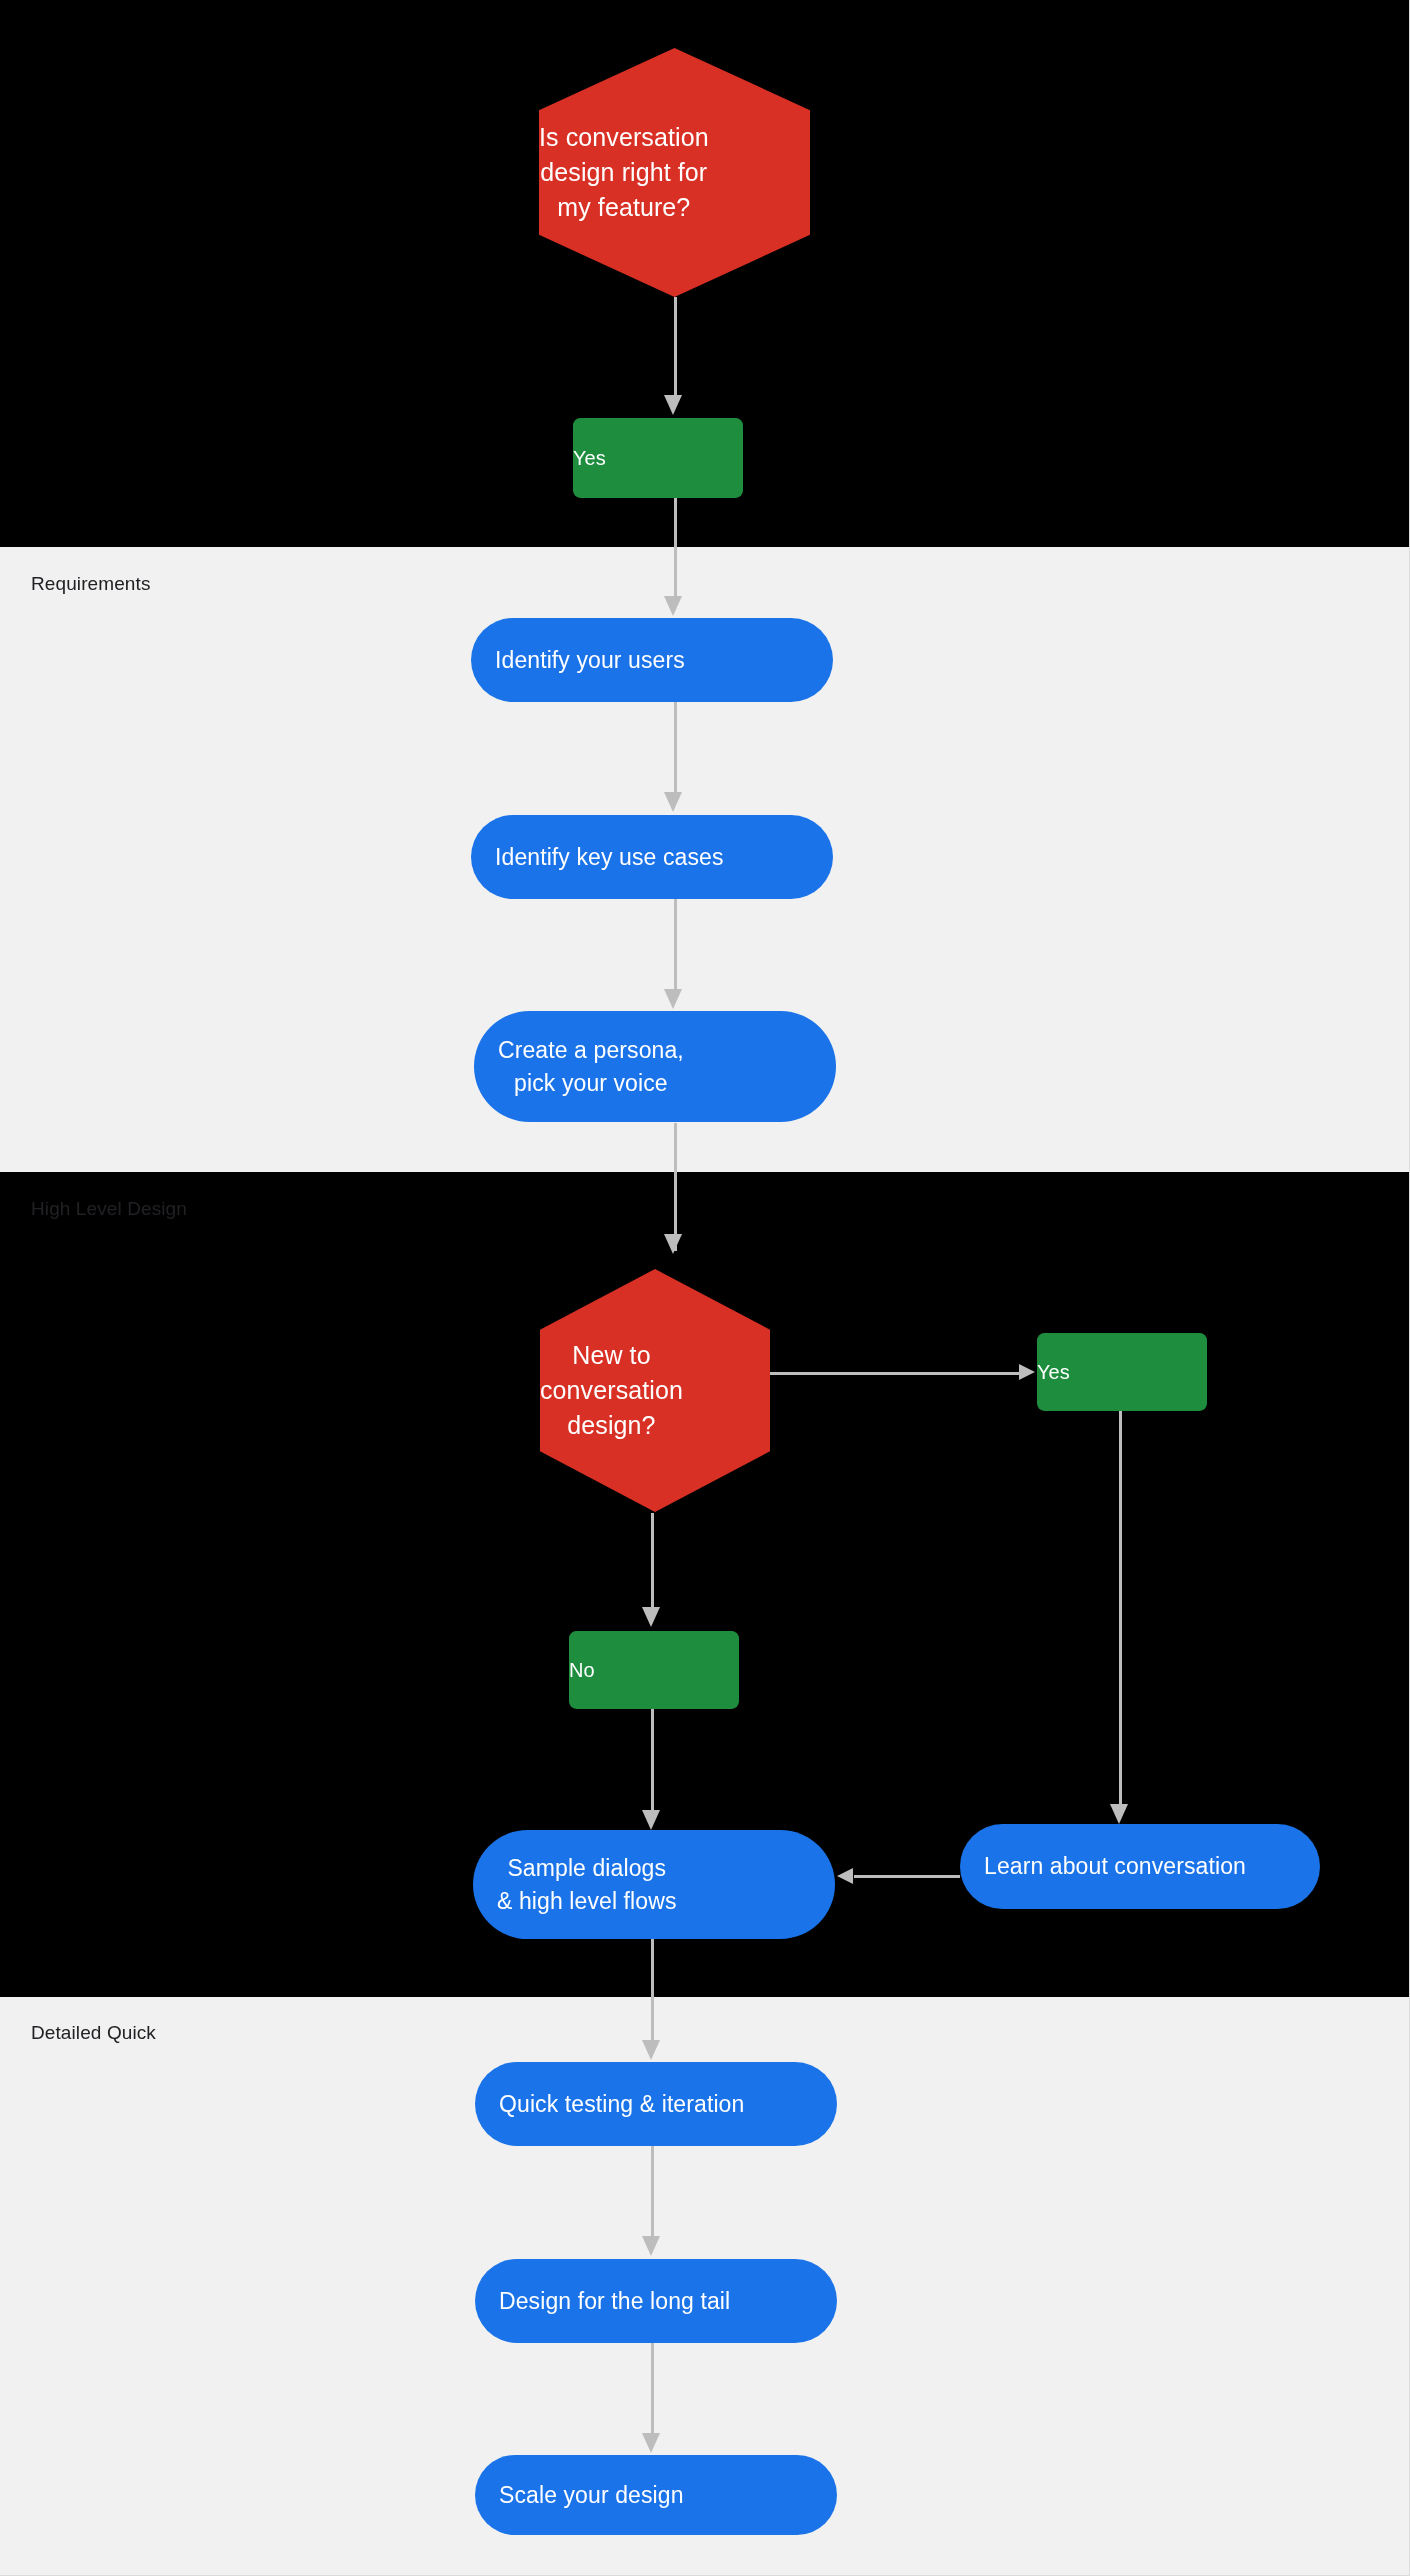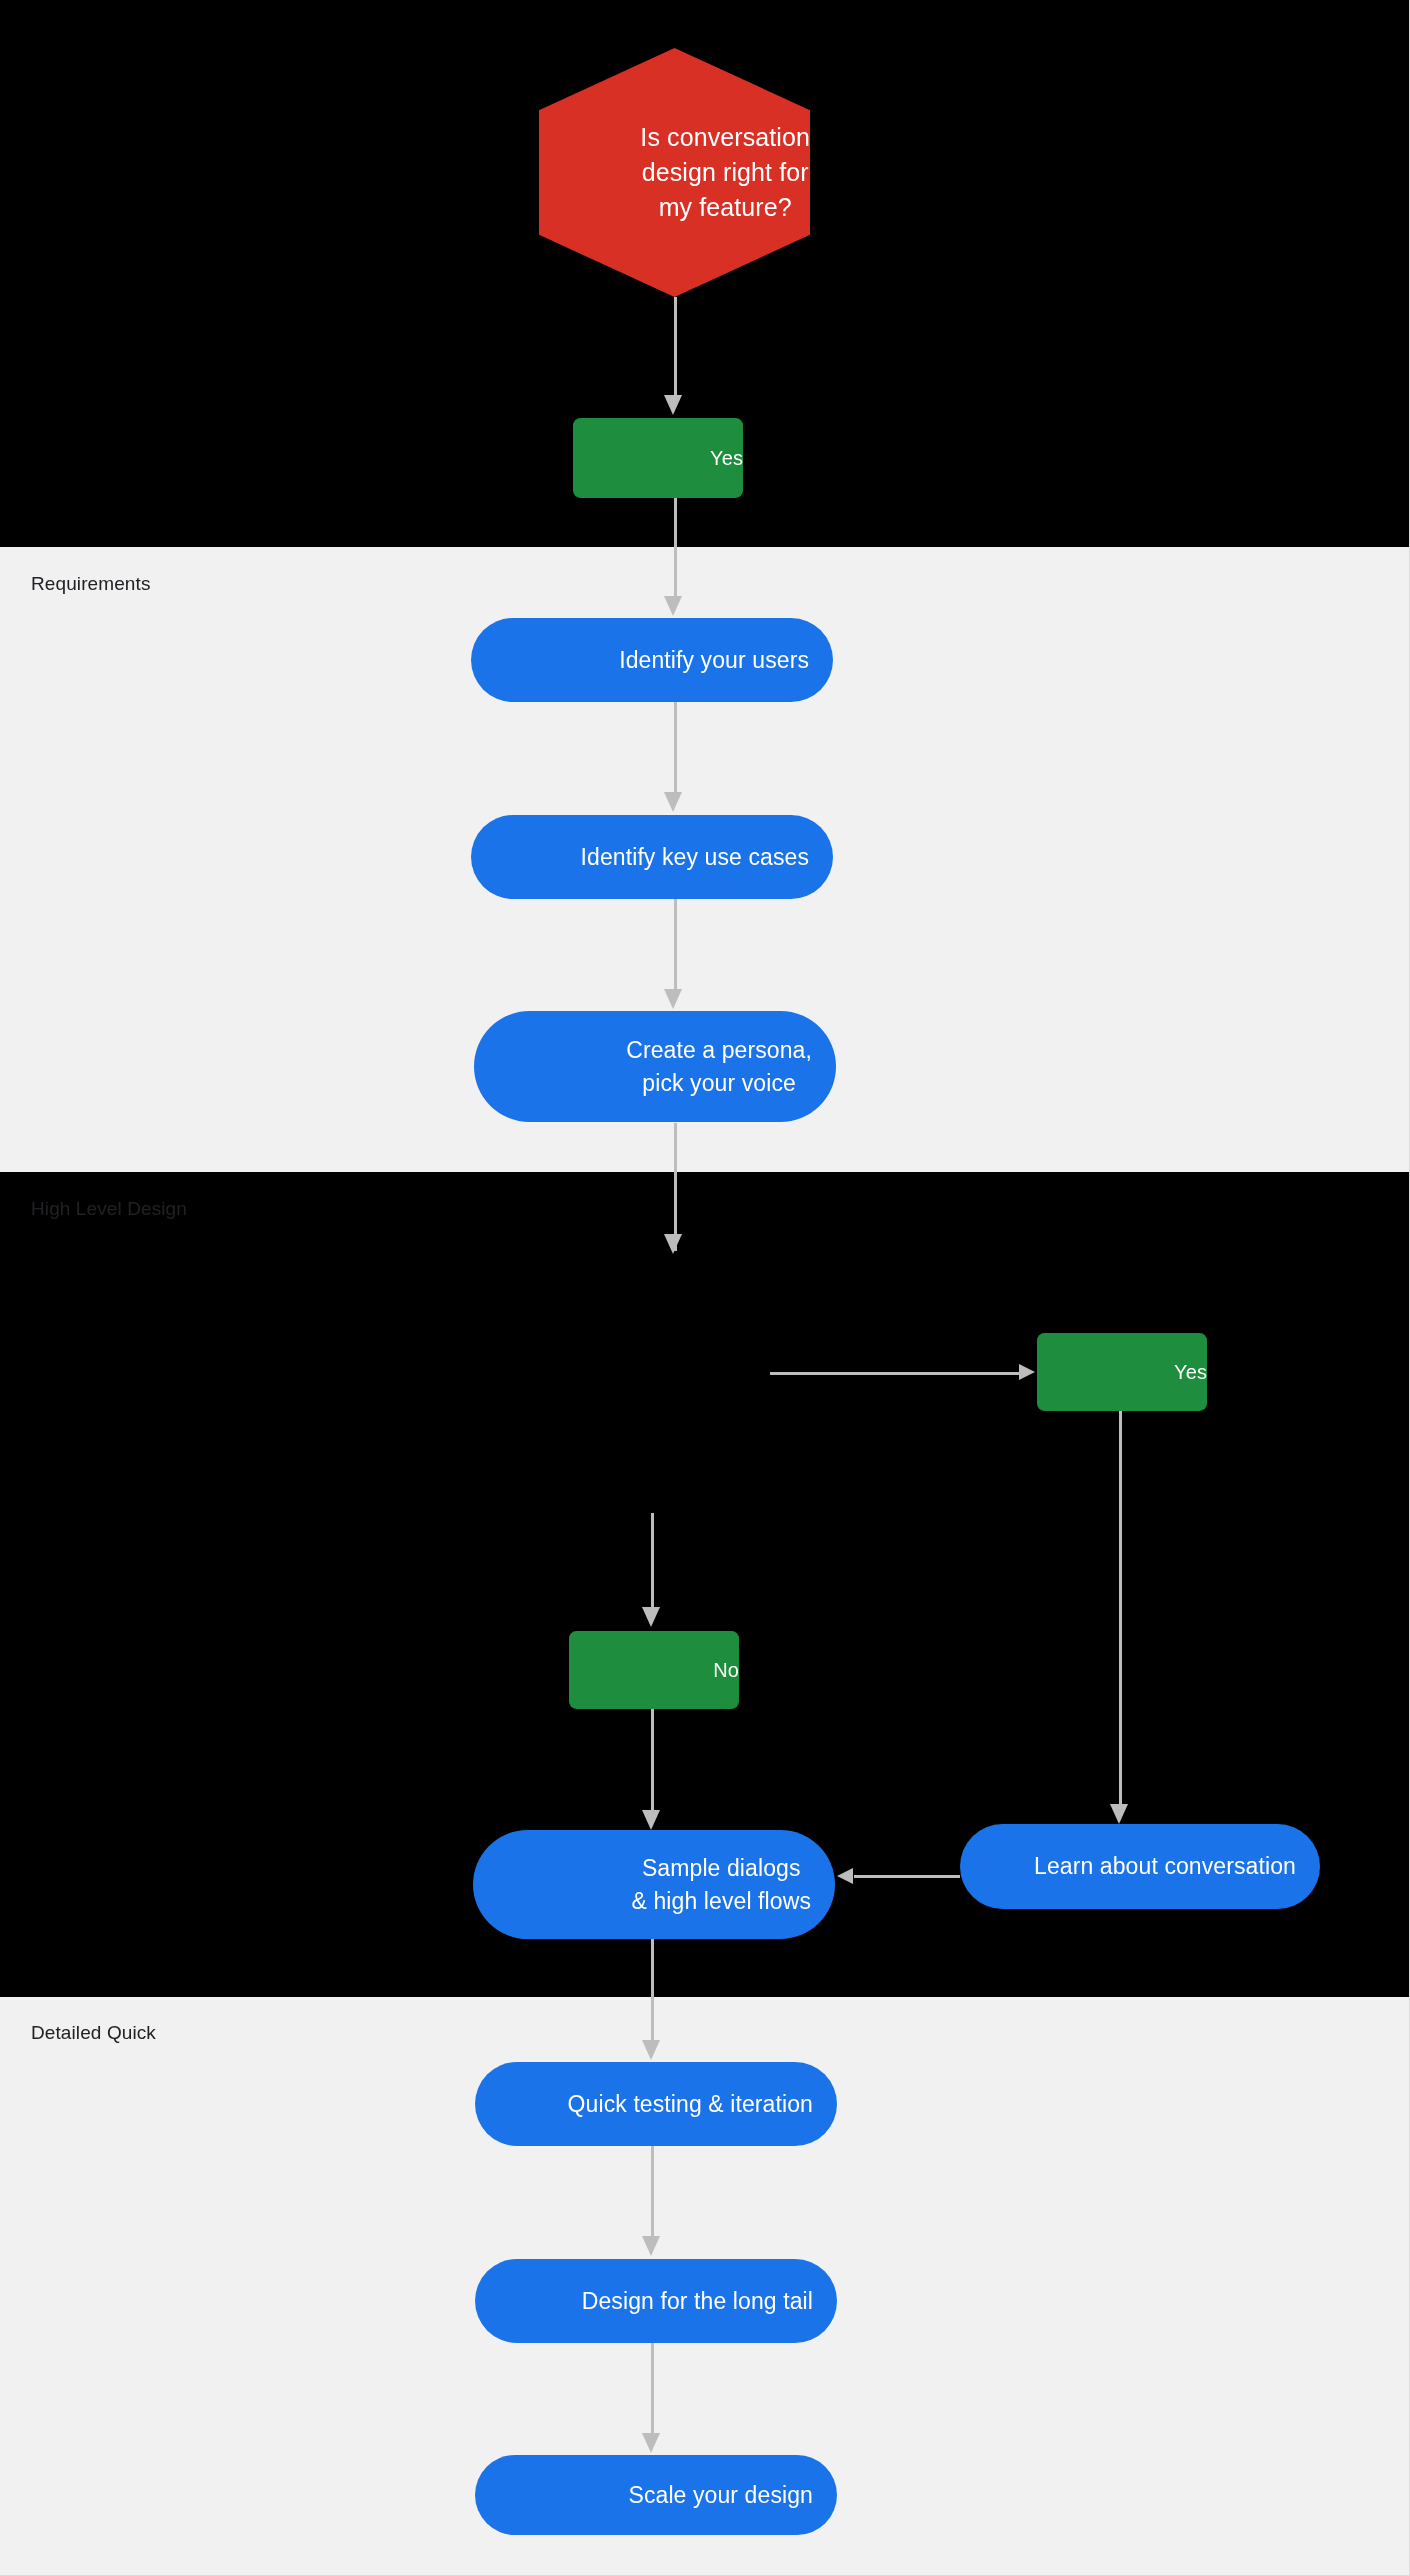--- a/index.html
+++ b/index.html
@@ -48,21 +48,21 @@
   }
   #label-req { top: 568px; }
   #label-hld { top: 1193px; }
   #label-dd  { top: 2017px; }
 
   
   .node {
     position: absolute;
     display: flex;
     align-items: center;
-    justify-content: flex-end;
+    justify-content: flex-start;
     text-align: center;
     color: #ffffff;
     box-sizing: border-box;
   }
 
   
   .hex {
     background: #d93025;
     clip-path: polygon(50% 0%, 100% 25%, 100% 75%, 50% 100%, 0% 75%, 0% 25%);
     font-size: 25px;
@@ -193,20 +193,25 @@
 
   <div class="node pill" style="left:471px; top:815px; width:362px; height:84px;">
     <span class="node-text">Identify key use cases</span>
   </div>
 
   <div class="node pill" style="left:474px; top:1011px; width:362px; height:111px; border-radius:56px;">
     <span class="node-text">Create a persona,
 pick your voice</span>
   </div>
 
+  <div class="node hex" style="left:540px; top:1269px; width:230px; height:243px;">
+    <span class="node-text">New to
+conversation
+design?</span>
+  </div>
 
   <div class="node rect" style="left:1037px; top:1333px; width:170px; height:78px;">
     <span class="node-text">Yes</span>
   </div>
 
   <div class="node rect" style="left:569px; top:1631px; width:170px; height:78px;">
     <span class="node-text">No</span>
   </div>
 
   <div class="node pill" style="left:473px; top:1830px; width:362px; height:109px; border-radius:56px;">

